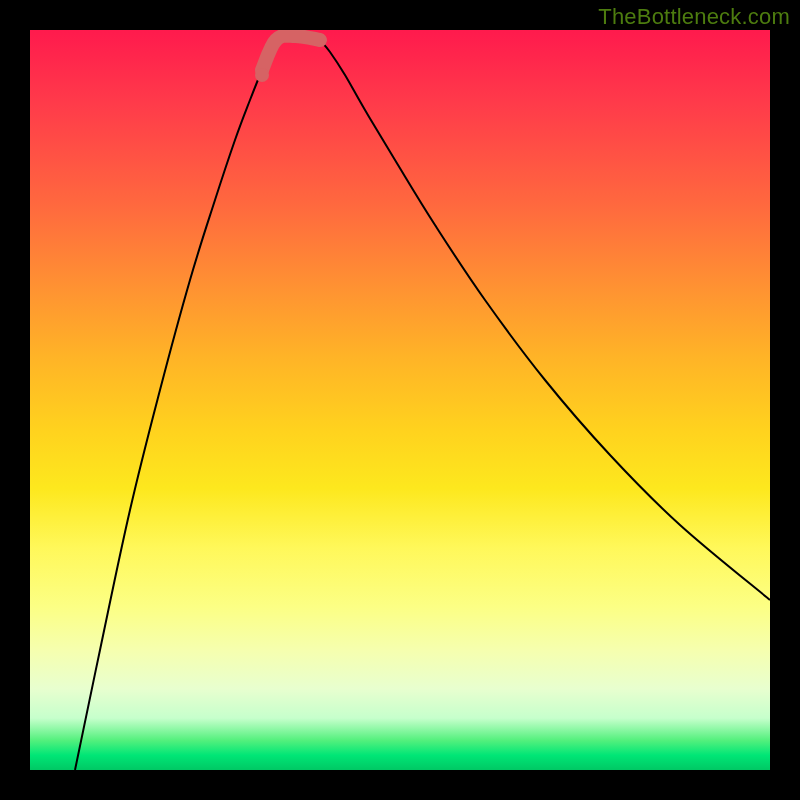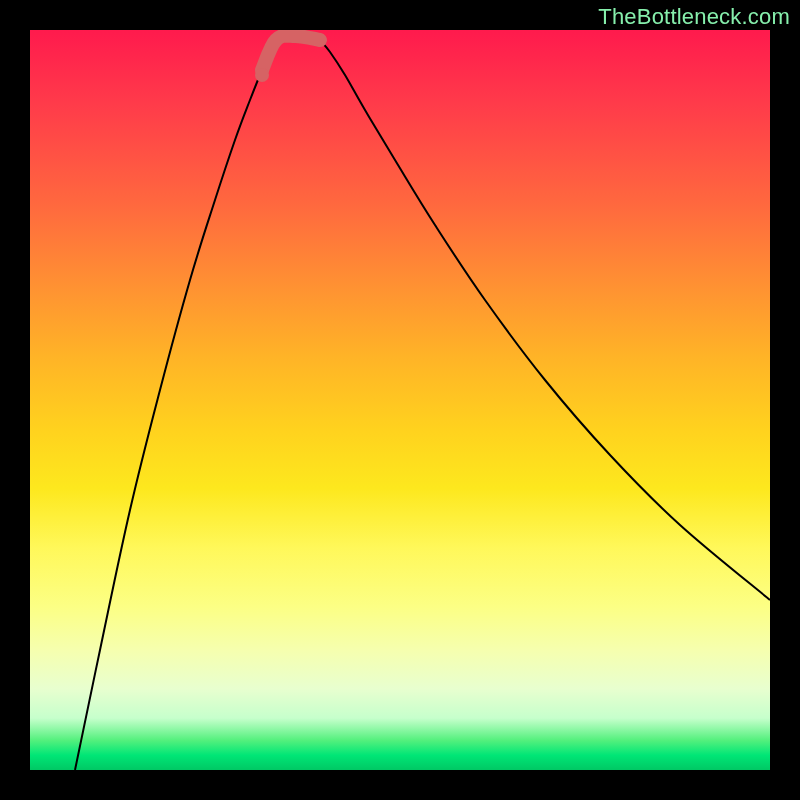--- a/index.html
+++ b/index.html
@@ -38,21 +38,21 @@
       #c6ffcc 93%,
       #53f07d 96%,
       #00e676 98%,
       #00c864 100%
     );
   }
   .watermark {
     position: absolute;
     top: 4px;
     right: 10px;
-    color: #86efac;
+    color: #4d7c0f;
     font-size: 22px;
     letter-spacing: 0.2px;
     font-weight: 400;
     user-select: none;
   }
   svg.curves {
     position: absolute;
     left: 0; top: 0;
     width: 740px; height: 740px;
   }

